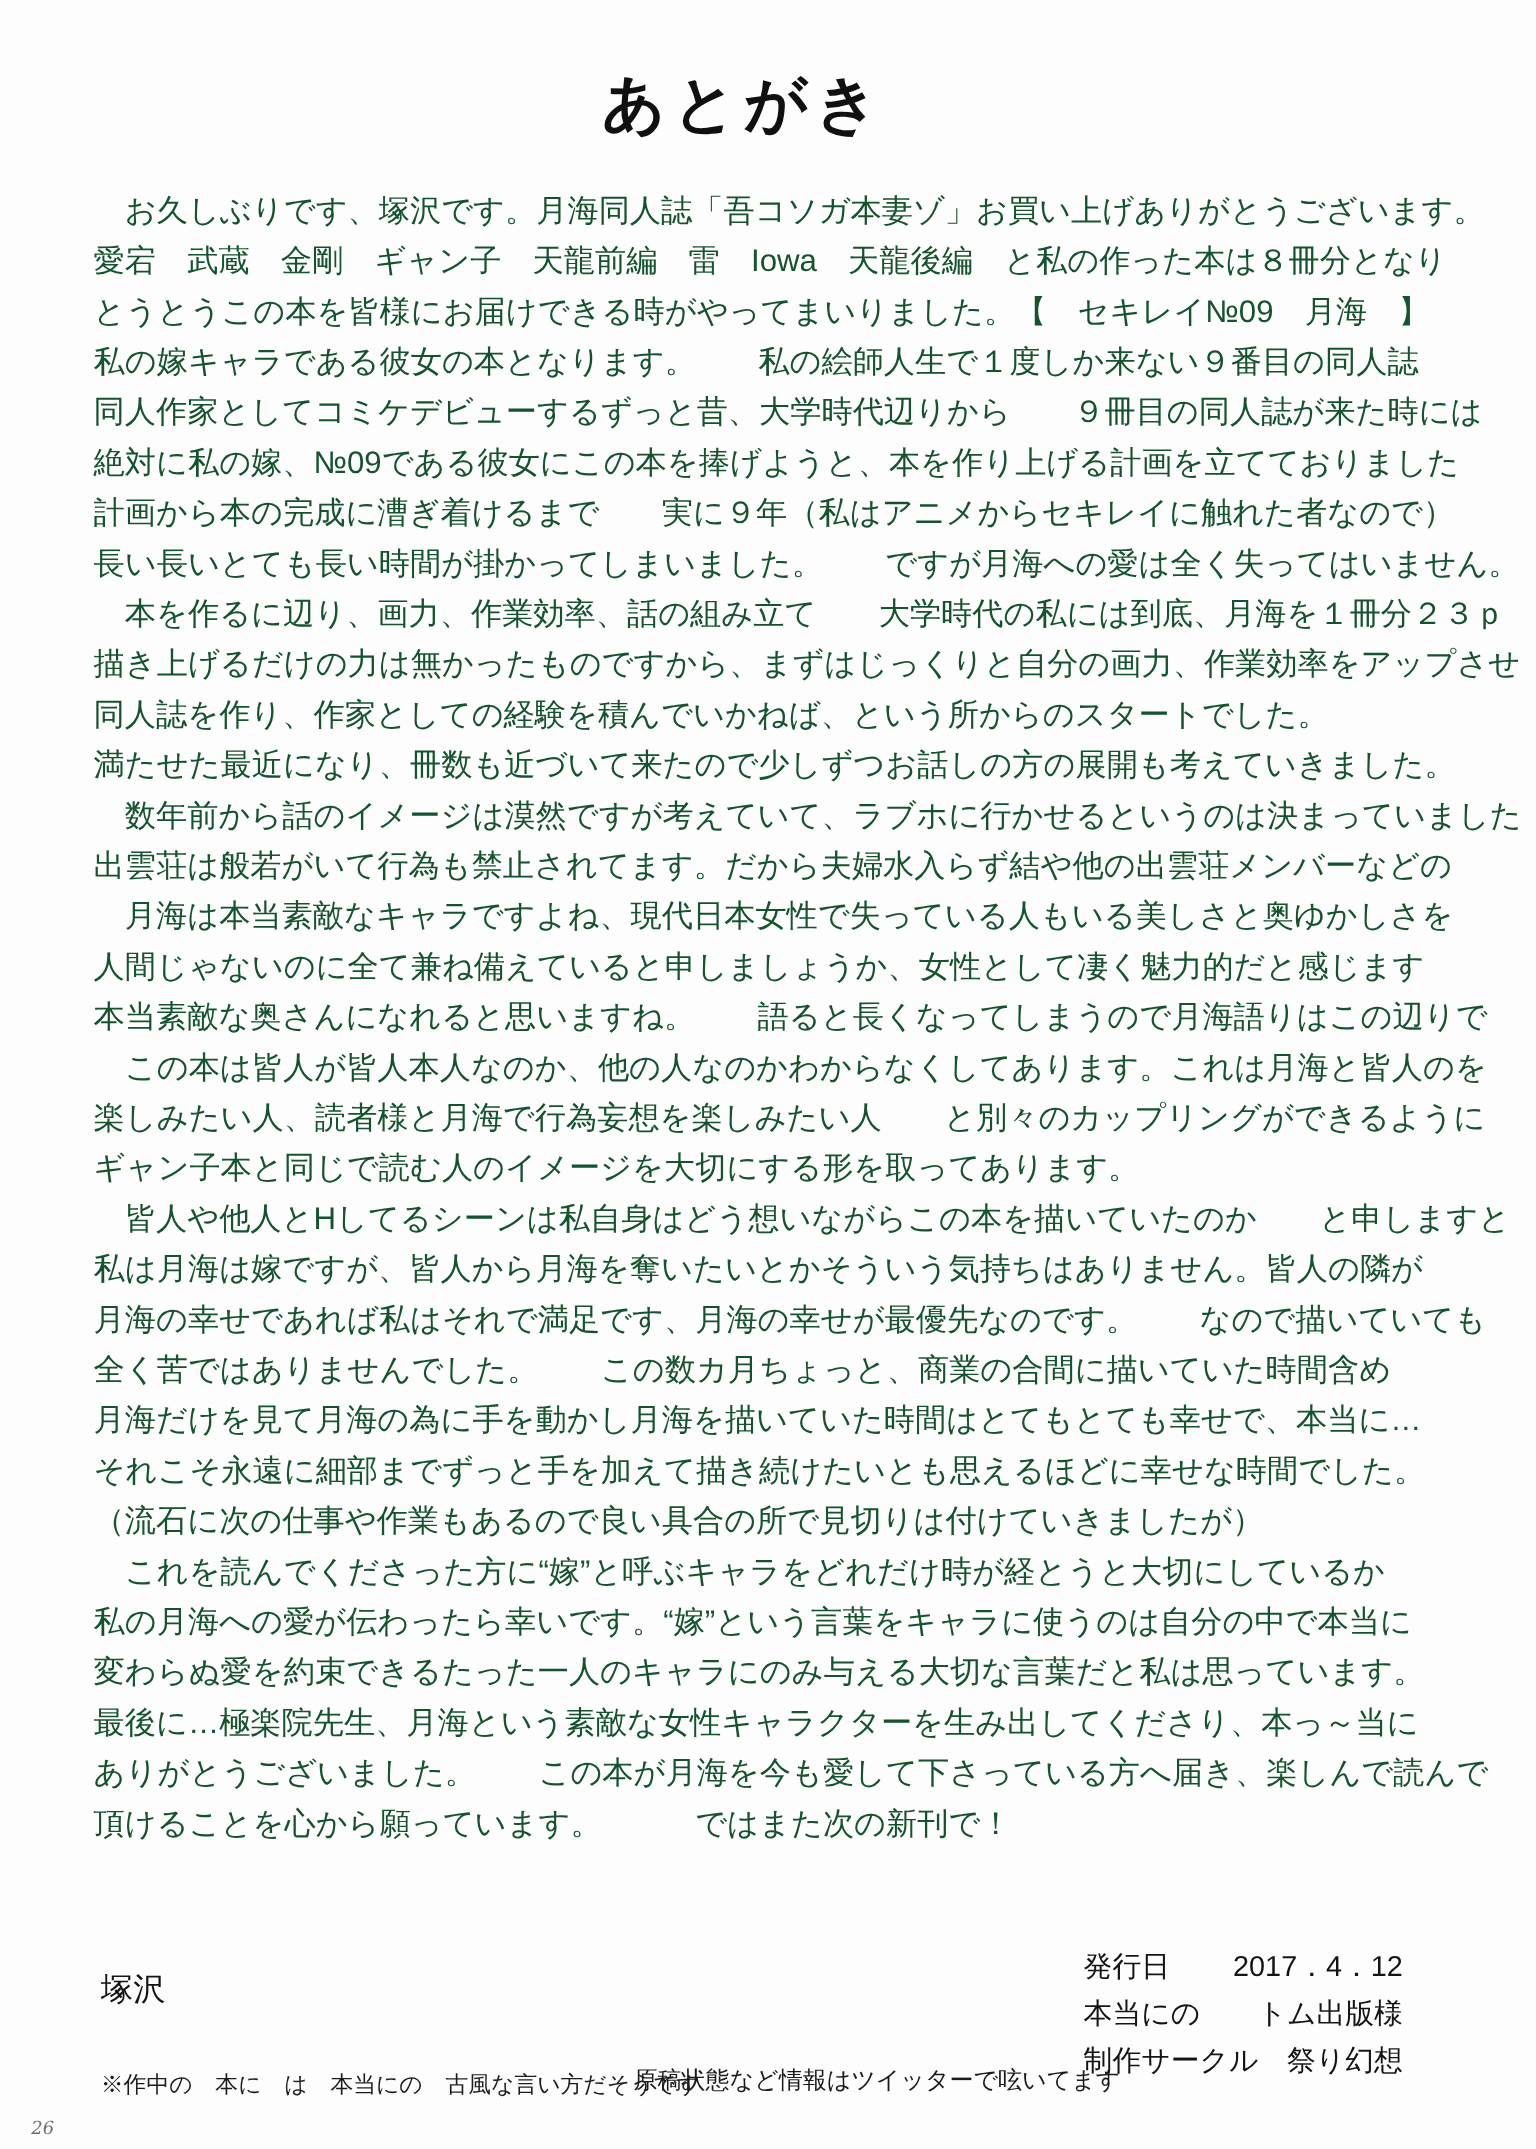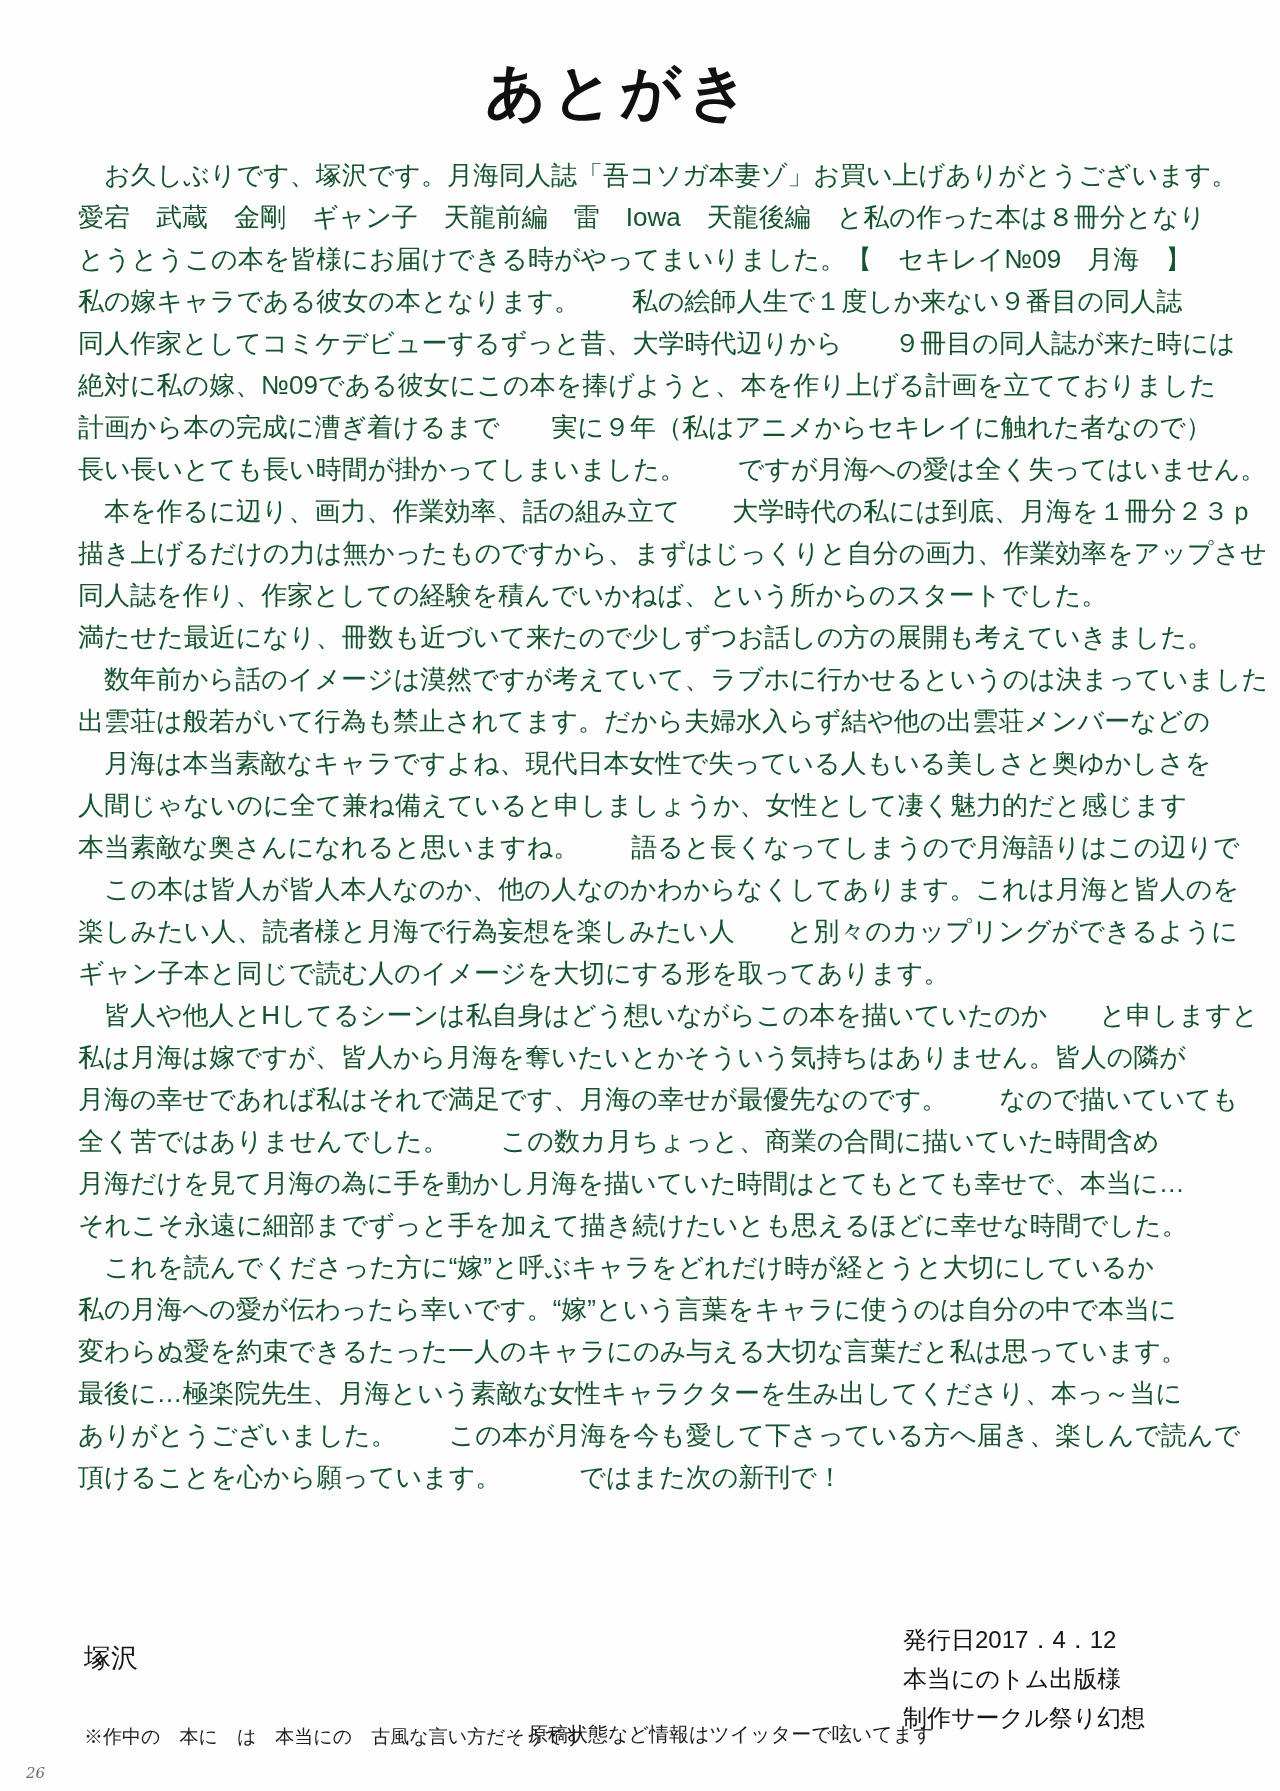--- a/index.html
+++ b/index.html
@@ -17,21 +17,21 @@
     color: #141414;
   }
   .title {
     position: absolute;
     top: 52px;
     left: 0;
     width: 1240px;
     text-align: center;
     font-family: "DejaVu Serif", serif;
     font-weight: bold;
-    font-size: 60px;
+    font-size: 52px;
     letter-spacing: 6px;
     color: #101010;
   }
   .body-text {
     position: absolute;
     top: 154px;
     left: 78px;
     width: 1140px;
   }
   .body-line {
@@ -68,20 +68,21 @@
   }
   .colophon {
     position: absolute;
     left: 903px;
     top: 1620px;
     width: 266px;
     font-size: 24px;
   }
   .colophon-row {
     display: flex;
+    justify-content: space-between;
     line-height: 39px;
     height: 39px;
     white-space: pre;
   }
   .colophon-label { text-align: left; }
   .colophon-value { text-align: right; }
   .page-number {
     position: absolute;
     left: 26px;
     top: 1764px;
@@ -118,20 +119,21 @@
     <div class="body-line">本当素敵な奥さんになれると思いますね。　　語ると長くなってしまうので月海語りはこの辺りで</div>
     <div class="body-line">　この本は皆人が皆人本人なのか、他の人なのかわからなくしてあります。これは月海と皆人のを</div>
     <div class="body-line">楽しみたい人、読者様と月海で行為妄想を楽しみたい人　　と別々のカップリングができるように</div>
     <div class="body-line">ギャン子本と同じで読む人のイメージを大切にする形を取ってあります。</div>
     <div class="body-line">　皆人や他人とHしてるシーンは私自身はどう想いながらこの本を描いていたのか　　と申しますと</div>
     <div class="body-line">私は月海は嫁ですが、皆人から月海を奪いたいとかそういう気持ちはありません。皆人の隣が</div>
     <div class="body-line">月海の幸せであれば私はそれで満足です、月海の幸せが最優先なのです。　　なので描いていても</div>
     <div class="body-line">全く苦ではありませんでした。　　この数カ月ちょっと、商業の合間に描いていた時間含め</div>
     <div class="body-line">月海だけを見て月海の為に手を動かし月海を描いていた時間はとてもとても幸せで、本当に…</div>
     <div class="body-line">それこそ永遠に細部までずっと手を加えて描き続けたいとも思えるほどに幸せな時間でした。</div>
+    <div class="body-line">（流石に次の仕事や作業もあるので良い具合の所で見切りは付けていきましたが）</div>
     <div class="body-line">　これを読んでくださった方に“嫁”と呼ぶキャラをどれだけ時が経とうと大切にしているか</div>
     <div class="body-line">私の月海への愛が伝わったら幸いです。“嫁”という言葉をキャラに使うのは自分の中で本当に</div>
     <div class="body-line">変わらぬ愛を約束できるたった一人のキャラにのみ与える大切な言葉だと私は思っています。</div>
     <div class="body-line">最後に…極楽院先生、月海という素敵な女性キャラクターを生み出してくださり、本っ～当に</div>
     <div class="body-line">ありがとうございました。　　この本が月海を今も愛して下さっている方へ届き、楽しんで読んで</div>
     <div class="body-line">頂けることを心から願っています。　　　ではまた次の新刊で！</div>
   </div>
 
   <div class="footer-author">塚沢</div>
 

